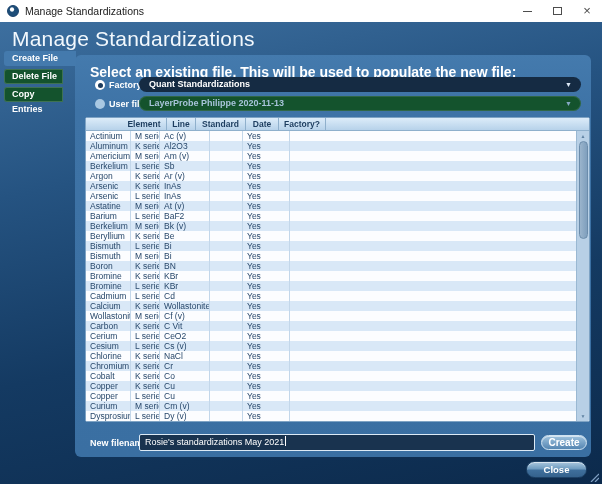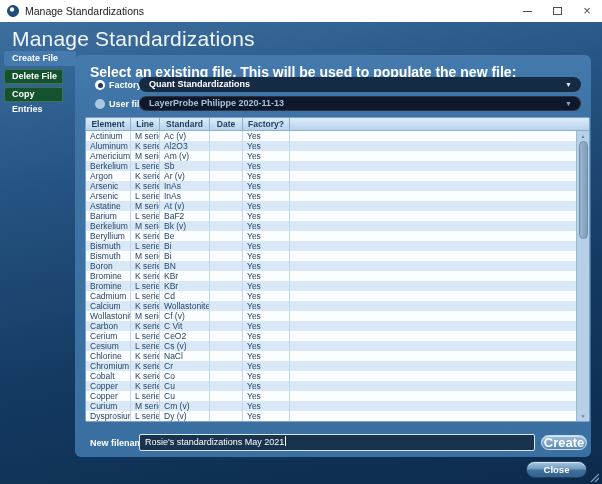--- a/index.html
+++ b/index.html
@@ -44,29 +44,29 @@
   .radio.off { background:#a9c8e2; }
   .radio-factory { left:95px; top:80px; }
   .radio-user { left:95px; top:99px; }
   .radio-label { position:absolute; font-size:9px; font-weight:bold; color:#ffffff; }
   .lbl-factory { left:109px; top:80px; }
   .lbl-user { left:109px; top:99px; }
 
   .dropdown { position:absolute; left:139px; width:442px; height:15px; border-radius:8px;
               font-size:9px; font-weight:bold; line-height:15px; padding-left:10px; }
   .dd-factory { top:77px; background:#152b43; color:#ffffff; }
-  .dd-user { top:96px; background:#0f172a; color:#a7c3da; box-shadow:inset 0 0 0 1px rgba(255,255,255,.12); }
+  .dd-user { top:96px; background:#14532d; color:#a7c3da; box-shadow:inset 0 0 0 1px rgba(255,255,255,.12); }
   .dd-arrow { position:absolute; right:9px; top:0; font-size:7px; line-height:15px; }
   .dd-factory .dd-arrow { color:#dce9f5; }
   .dd-user .dd-arrow { color:#86a9c6; }
 
   
   .table { position:absolute; left:85px; top:117px; width:505px; height:305px; background:#ffffff;
            border:1px solid #7ea3c4; border-radius:2px; overflow:hidden; }
-  .thead { display:flex; height:13px; background:linear-gradient(#dcecf9, #b7d2ea); border-bottom:1px solid #8fb0cc; }
+  .thead { display:flex; height:13px; background:linear-gradient(#dcecf9, #b7d2ea); border-bottom:1px solid #8fb0cc;padding-left:36px; }
   .thcell { font-size:8.5px; font-weight:bold; color:#1d3d5f; text-align:center; line-height:13px;
             border-right:1px solid #8fb0cc; }
   .trow { display:flex; height:10px; }
   .trow.odd { background:#fcfdff; }
   .trow.even { background:#d9e8f7; }
   .tcell { font-size:8.5px; color:#27476a; line-height:10px; padding-left:4px; border-right:1px solid #c3d7ea;
            white-space:nowrap; overflow:hidden; }
   .c0 { width:45px; } .c1 { width:29px; } .c2 { width:50px; } .c3 { width:33px; } .c4 { width:47px; }
   .cfill { flex:1; border-right:none; }
 
@@ -79,21 +79,21 @@
 
   
   .filename-label { position:absolute; left:90px; top:438px; font-size:9px; font-weight:bold; color:#ffffff; }
   .filename-input { position:absolute; left:139px; top:434px; width:396px; height:17px; background:#19334f;
                     border:1px solid #dcEAF6; border:1px solid #dceaf6; border-radius:2px;
                     font-size:9px; color:#ffffff; line-height:15px; padding-left:5px; white-space:nowrap; }
   .caret { display:inline-block; width:1px; height:10px; background:#ffffff; margin-left:1px; vertical-align:-1px; }
 
   .btn { position:absolute; color:#ffffff; font-weight:bold; text-align:center;
          border-radius:9px; box-shadow:inset 0 1px 0 rgba(255,255,255,.55); }
-  .btn-create { left:541px; top:435px; width:46px; height:15px; font-size:13px; line-height:14px;
+  .btn-create { left:541px; top:435px; width:46px; height:15px; font-size:10px; line-height:14px;
                 background:linear-gradient(#9ec2de, #59#, #55!86b2); background:linear-gradient(#9ec2de, #5586b2);
                 border:1px solid #cfe3f2; }
   .btn-close { left:526px; top:461px; width:61px; height:17px; font-size:9.5px; line-height:16px;
                background:linear-gradient(#aac7de 0%, #6f9cc0 45%, #3f6f9c 55%, #35628d 100%);
                border:1px solid #1d4166; }
 
   .resize-grip { position:absolute; right:3px; bottom:2px; width:11px; height:11px; }
 </style>
 </head>
 <body>

